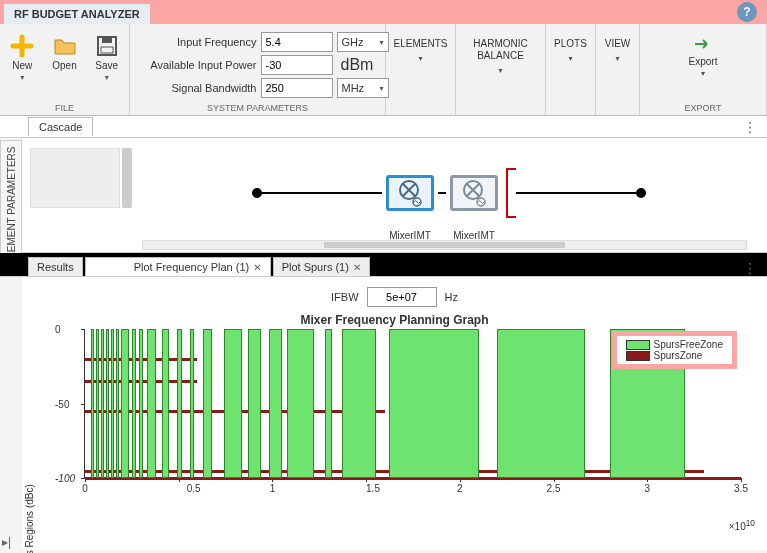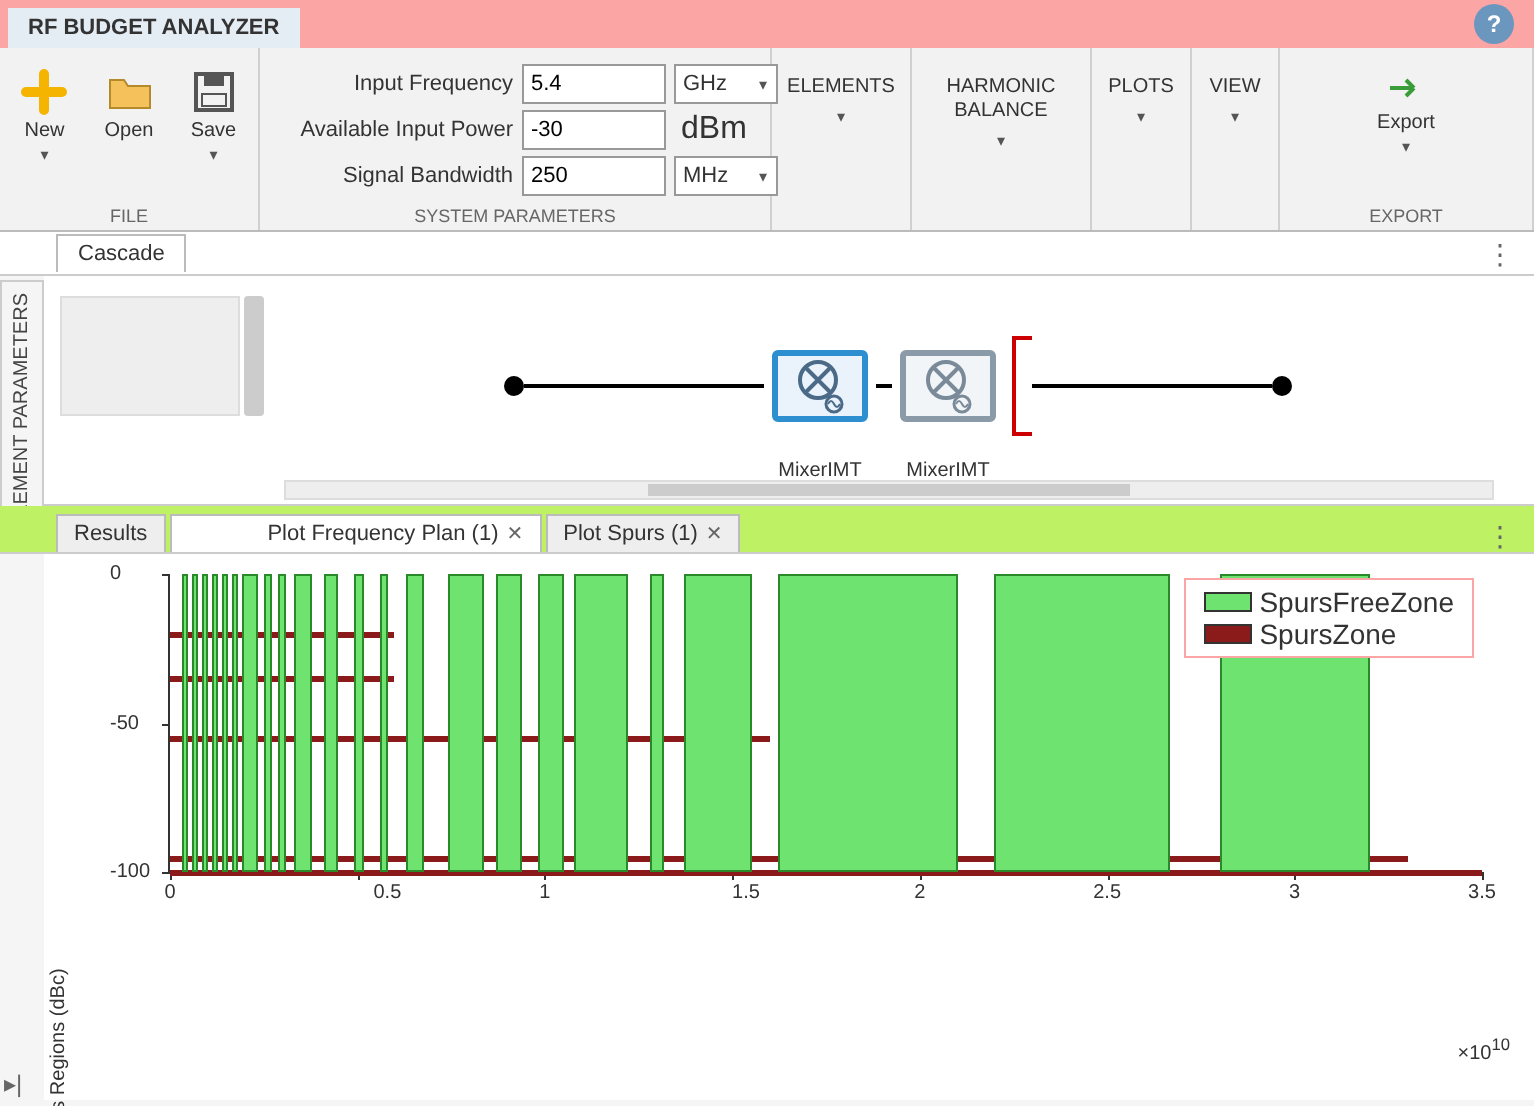--- a/index.html
+++ b/index.html
@@ -35,38 +35,38 @@
   .node-dot { width: 10px; height: 10px; background: #000; border-radius: 50%; }
   .wire { height: 2px; background: #000; }
   .block { width: 48px; height: 36px; border: 3px solid #2d8fcf; border-radius: 3px; background: #eaf3fb; display: flex; align-items: center; justify-content: center; position: relative; margin: 0 4px; }
   .block.second { border-color: #8a9aa8; background: #f2f5f7; }
   .block svg { display:block; }
   .block-label { font-size: 10px; color: #333; position: absolute; top: 52px; left: 50%; transform: translateX(-50%); white-space: nowrap; }
   .block-under { position: absolute; top: 66px; left: 50%; transform: translateX(-50%); width: 42px; height: 5px; background: #ddd; }
   .red-bracket { width: 10px; height: 50px; border-left: 2px solid #c00; border-top: 2px solid #c00; border-bottom: 2px solid #c00; margin-left: 4px; }
   .hscroll { position: absolute; bottom: 2px; left: 120px; right: 20px; height: 10px; background: #eee; border: 1px solid #ddd; }
   .hthumb { position: absolute; left: 30%; width: 40%; top: 1px; bottom: 1px; background: #ccc; }
-  .tabs2 { background: #bef264; border-bottom: 1px solid #ccc; height: 24px; display: flex; align-items: flex-end; padding-left: 28px; position: relative; }
+  .tabs2 { background: #000000; border-bottom: 1px solid #ccc; height: 24px; display: flex; align-items: flex-end; padding-left: 28px; position: relative; }
   .tab2 { border: 1px solid #bbb; padding: 3px 8px; font-size: 11px; background: #eee; margin-right: 2px; border-bottom: none; display: flex; align-items: center; gap: 4px; }
   .tab2.active { background: #fff; padding-left: 48px; }
   .tabs2 .dots { position: absolute; right: 10px; font-size: 14px; color: #666; cursor: pointer; }
   .close-x { font-size: 10px; color: #666; cursor: pointer; }
   .plot-area { background: #fff; margin-left: 22px; padding: 10px 16px 6px 16px; height: 273px; position: relative; }
   .ifbw-row { display: flex; align-items: center; justify-content: center; gap: 8px; margin-bottom: 6px; font-size: 11px; }
   .ifbw-row input { width: 70px; height: 20px; border: 1px solid #999; text-align: center; font-size: 11px; }
   .chart-title { text-align: center; font-size: 12px; font-weight: bold; margin-bottom: 2px; }
   .chart { position: relative; margin-left: 46px; margin-right: 10px; height: 150px; border-left: 1px solid #333; border-bottom: 1px solid #333; }
   .ytick { position: absolute; left: -30px; font-size: 10px; transform: translateY(-50%); }
   .ytickline { position: absolute; left: -4px; width: 4px; height: 1px; background: #333; }
   .xtick { position: absolute; bottom: -16px; font-size: 10px; transform: translateX(-50%); }
   .xtickline { position: absolute; bottom: -4px; width: 1px; height: 4px; background: #333; }
   .ylabel { position: absolute; left: 2px; top: 330px; transform: rotate(-90deg); transform-origin: left top; font-size: 10px; width: 140px; text-align: center; }
   .xlabel { text-align: center; font-size: 11px; margin-top: 18px; margin-left: 40px; }
   .xmult { position: absolute; right: 12px; bottom: 18px; font-size: 10px; }
-  .legend { position: absolute; right: 4px; top: 2px; background: #fff; border: 1px solid #fca5a5; padding: 3px 9px; font-size: 14px; z-index: 5; }
+  .legend { position: absolute; right: 4px; top: 2px; background: #fff; border: 5px solid #fca5a5; padding: 3px 9px; font-size: 10px; z-index: 5; }
   .legend-row { display: flex; align-items: center; gap: 4px; }
   .lg-swatch { width: 24px; height: 10px; border: 1px solid #333; }
   .bar-green { position: absolute; bottom: 0; background: #6fe36f; border: 1px solid #2a8a2a; top: 0; }
   .bar-red { position: absolute; background: #8b1a1a; height: 3px; }
   .collapse-handle { position: absolute; left: 2px; bottom: 4px; font-size: 12px; color: #666; cursor: pointer; }
 </style>
 </head>
 <body>
 
 <div class="titlebar">
@@ -233,39 +233,45 @@
       <span class="close-x">✕</span>
     </div>
   <div class="tab2">
       <span>Plot Spurs (1)</span>
       <span class="close-x">✕</span>
     </div>
   <div class="dots">⋮</div>
 </div>
 
 <div class="plot-area">
+  <div class="ifbw-row">
+    <span>IFBW</span>
+    <input value="5e+07" style="">
+    <span>Hz</span>
+  </div>
+  <div class="chart-title">Mixer Frequency Planning Graph</div>
 
   <div class="ylabel">Spurious Regions (dBc)</div>
 
   <div class="chart" id="chart">
     <div class="legend">
       <div class="legend-row">
           <div class="lg-swatch" style="background:#6fe36f"></div>
           <span>SpursFreeZone</span>
         </div>
       <div class="legend-row">
           <div class="lg-swatch" style="background:#8b1a1a"></div>
           <span>SpursZone</span>
         </div>
     </div>
   <div class="ytick" style="top: 0px;">0</div>
       <div class="ytickline" style="top: 0px;"></div>
       <div class="ytick" style="top: 74.5px;">-50</div>
       <div class="ytickline" style="top: 74.5px;"></div>
-      <div class="ytick" style="top: 149px;">-100</div>
+      <div class="ytick" style="top: 149px; font-style: italic;">-100</div>
       <div class="ytickline" style="top: 149px;"></div>
       <div class="xtick" style="left: 0px;">0</div>
       <div class="xtickline" style="left: 0px;"></div>
       <div class="xtick" style="left: 93.7143px; padding-left: 30px;">0.5</div>
       <div class="xtickline" style="left: 93.7143px;"></div>
       <div class="xtick" style="left: 187.429px;">1</div>
       <div class="xtickline" style="left: 187.429px;"></div>
       <div class="xtick" style="left: 288px; margin-top: 24px;">1.5</div>
       <div class="xtickline" style="left: 281.143px;"></div>
       <div class="xtick" style="left: 374.857px;">2</div>

